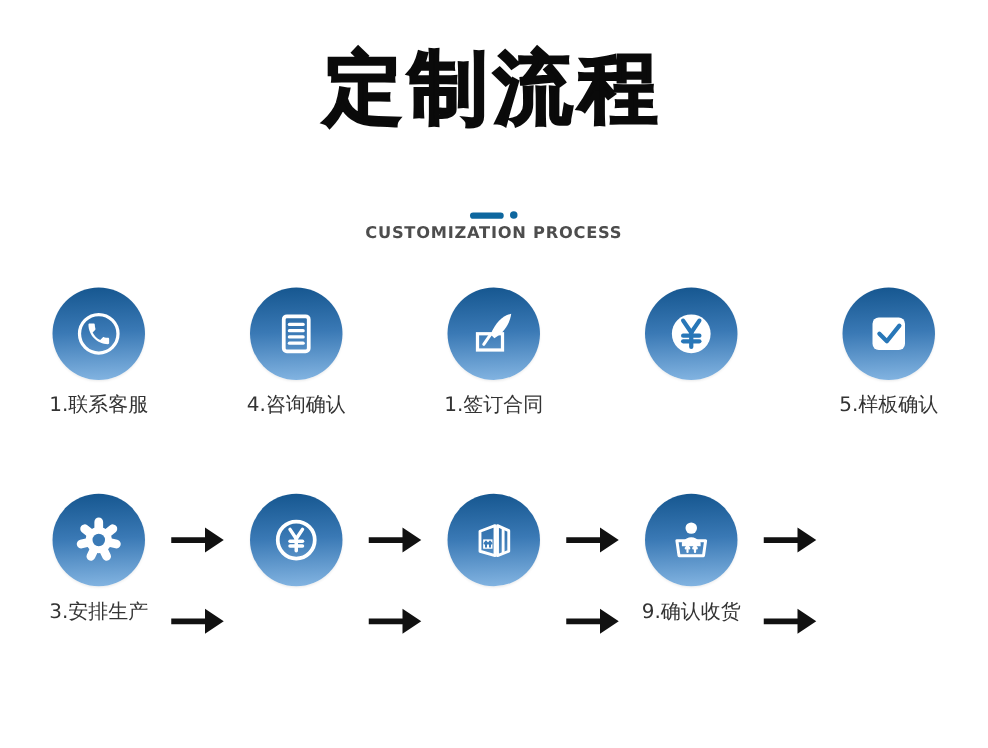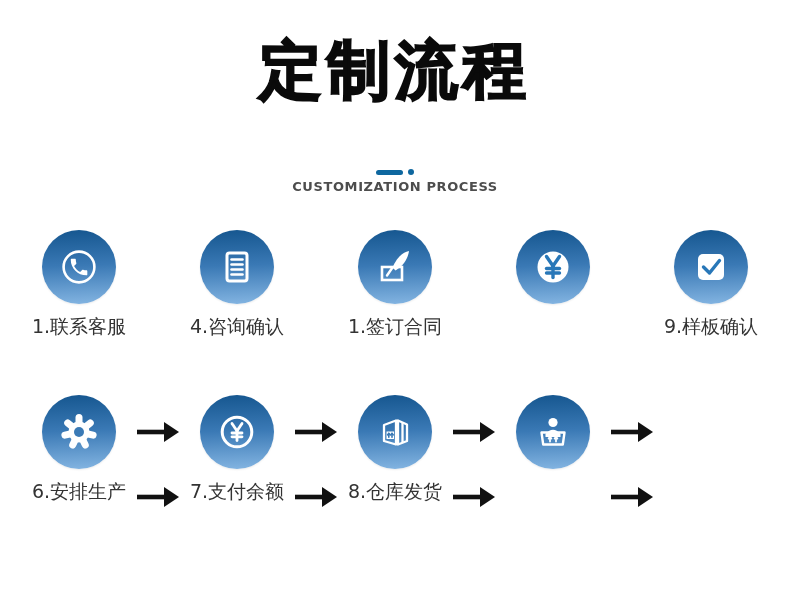--- a/index.html
+++ b/index.html
@@ -25,21 +25,21 @@
   .row{position:absolute;left:0;width:790px;display:flex;}
   .row1{top:230px;}
   .row2{top:395px;}
   .step{width:158px;display:flex;flex-direction:column;align-items:center;}
   .circle{
     width:74px;height:74px;border-radius:50%;
     background:linear-gradient(178deg,#15568f 0%,#3a79b5 48%,#84b5e2 100%);
     display:flex;align-items:center;justify-content:center;
     box-shadow:0 1px 2px rgba(0,0,0,0.08);
   }
-  .label{margin-top:10px;font-size:19px;color:#333333;white-space:nowrap;}
+  .label{margin-top:10px;font-size:16px;color:#333333;white-space:nowrap;}
   .arrow{position:absolute;width:46px;height:26px;}
   .r1{top:254px;}
   .r2{top:419px;}
   .a1{left:135px;} .a2{left:293px;} .a3{left:451px;} .a4{left:609px;}
   svg.icon{width:48px;height:48px;display:block;}
 </style>
 </head>
 <body>
 
 <div class="canvas">
@@ -104,21 +104,21 @@
       </div>
     </div>
 
     <div class="step">
       <div class="circle">
         <svg class="icon" viewBox="0 0 48 48">
           <rect x="11" y="11" width="26" height="26" rx="5" fill="#ffffff"></rect>
           <polyline points="16.5,24 22.5,30 32.5,17.5" fill="none" stroke="#2877b8" stroke-width="3.4" stroke-linecap="round" stroke-linejoin="round"></polyline>
         </svg>
       </div>
-      <div class="label">9.样板确认</div>
+      <div class="label">5.样板确认</div>
     </div>
 
     <svg class="arrow r1 a1" viewBox="0 0 46 26">
       <line x1="2" y1="13" x2="31" y2="13" stroke="#111111" stroke-width="4.6"></line>
       <polygon points="29,3 44,13 29,23" fill="#111111"></polygon>
     </svg>
     <svg class="arrow r1 a2" viewBox="0 0 46 26">
       <line x1="2" y1="13" x2="31" y2="13" stroke="#111111" stroke-width="4.6"></line>
       <polygon points="29,3 44,13 29,23" fill="#111111"></polygon>
     </svg>
@@ -143,73 +143,72 @@
             <line x1="24" y1="24" x2="38.1" y2="27.2"></line>
             <line x1="24" y1="24" x2="30.3" y2="37.1"></line>
             <line x1="24" y1="24" x2="17.7" y2="37.1"></line>
             <line x1="24" y1="24" x2="9.9" y2="27.2"></line>
             <line x1="24" y1="24" x2="12.7" y2="15"></line>
           </g>
           <circle cx="24" cy="24" r="10.5" fill="#ffffff"></circle>
           <circle cx="24" cy="24" r="5" fill="#3a7ab6"></circle>
         </svg>
       </div>
-      <div class="label">6.安排生产</div>
+      <div class="label">3.安排生产</div>
     </div>
 
     <div class="step">
       <div class="circle">
         <svg class="icon" viewBox="0 0 48 48">
           <circle cx="24" cy="24" r="14.8" fill="none" stroke="#ffffff" stroke-width="3"></circle>
           <g stroke="#ffffff" stroke-width="2.8" stroke-linecap="round">
             <line x1="19" y1="15.5" x2="24" y2="23"></line>
             <line x1="29" y1="15.5" x2="24" y2="23"></line>
             <line x1="24" y1="23" x2="24" y2="32.5"></line>
             <line x1="19" y1="25" x2="29" y2="25"></line>
             <line x1="19" y1="28.8" x2="29" y2="28.8"></line>
           </g>
         </svg>
       </div>
-      <div class="label">7.支付余额</div>
     </div>
 
     <div class="step">
       <div class="circle">
         <svg class="icon" viewBox="0 0 48 48">
           <g fill="none" stroke="#ffffff" stroke-width="2.3" stroke-linejoin="round">
             <path d="M13 17 L25 12.5 L25 36.5 L13 33 Z"></path>
             <path d="M27 12.5 L36 16.5 L36 33 L27 36.5 Z"></path>
             <line x1="31.5" y1="14.5" x2="31.5" y2="34.7"></line>
           </g>
           <rect x="15.5" y="23.5" width="7.5" height="7.5" fill="#ffffff"></rect>
           <g stroke="#3a7ab6" stroke-width="1.6" stroke-linecap="round">
             <line x1="17.8" y1="29.3" x2="17.8" y2="25.6"></line>
             <line x1="21" y1="29.3" x2="21" y2="25.6"></line>
             <polyline points="16.6,26.8 17.8,25.4 19,26.8" fill="none"></polyline>
             <polyline points="19.8,26.8 21,25.4 22.2,26.8" fill="none"></polyline>
           </g>
         </svg>
       </div>
-      <div class="label">8.仓库发货</div>
     </div>
 
     <div class="step">
       <div class="circle">
         <svg class="icon" viewBox="0 0 48 48">
           <circle cx="24" cy="14.5" r="4.6" fill="#ffffff"></circle>
           <path d="M16.5 26 Q24 17.5 31.5 26 L31.5 29 L16.5 29 Z" fill="#ffffff"></path>
           <path d="M12.5 24.5 L35.5 24.5 L33.8 36.5 L14.2 36.5 Z" fill="none" stroke="#ffffff" stroke-width="2.4" stroke-linejoin="round"></path>
           <g stroke="#ffffff" stroke-width="1.8" stroke-linecap="round">
             <line x1="21" y1="33.5" x2="21" y2="29"></line>
             <line x1="27" y1="33.5" x2="27" y2="29"></line>
             <polyline points="19.6,30.6 21,28.8 22.4,30.6" fill="none"></polyline>
             <polyline points="25.6,30.6 27,28.8 28.4,30.6" fill="none"></polyline>
           </g>
         </svg>
       </div>
+      <div class="label">9.确认收货</div>
     </div>
 
 
     <svg class="arrow r2 a1" style="top:24px" viewBox="0 0 46 26">
       <line x1="2" y1="13" x2="31" y2="13" stroke="#111111" stroke-width="4.6"></line>
       <polygon points="29,3 44,13 29,23" fill="#111111"></polygon>
     </svg>
     <svg class="arrow r2 a2" style="top:24px" viewBox="0 0 46 26">
       <line x1="2" y1="13" x2="31" y2="13" stroke="#111111" stroke-width="4.6"></line>
       <polygon points="29,3 44,13 29,23" fill="#111111"></polygon>

